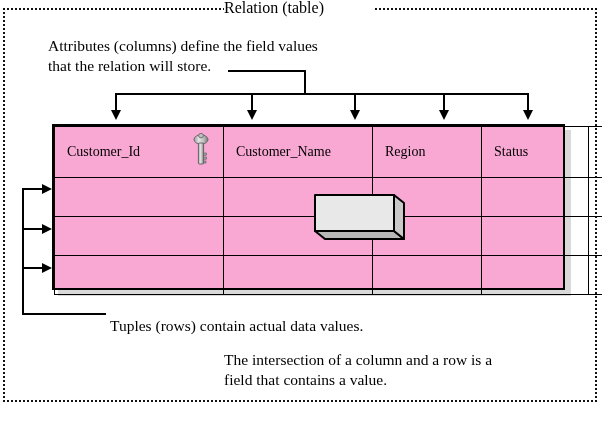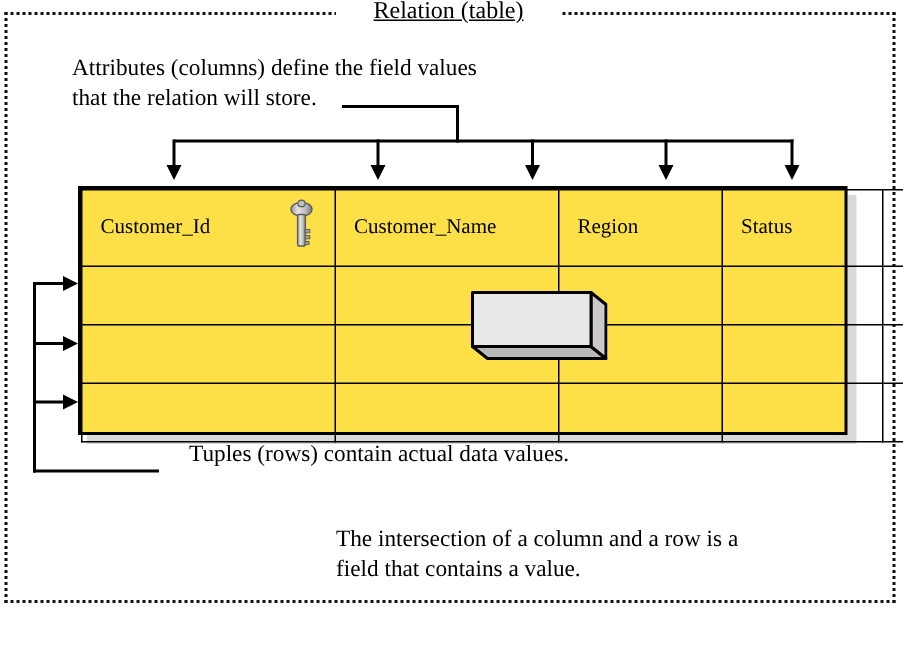--- a/index.html
+++ b/index.html
@@ -36,36 +36,35 @@
     top: 0px;
     width: 150px;
     height: 18px;
     background: #ffffff;
   }
   .frame-title {
     position: absolute;
     left: 224px;
     top: -1px;
     width: 150px;
-    text-align: center;
+    text-align: left;
     font-size: 16px;
     line-height: 18px;
     white-space: nowrap;
-    text-decoration: underline;
   }
 
   
   .para {
     position: absolute;
     font-size: 15.5px;
     line-height: 20px;
     white-space: pre-line;
   }
   .para-attributes { left: 30px; top: 36px; width: 330px; margin-left: 18px; }
-  .para-tuples     { left: 110px; top: 293px; width: 330px; white-space: nowrap; margin-left: 16px; }
+  .para-tuples     { left: 110px; top: 316px; width: 330px; white-space: nowrap; }
   .para-field      { left: 224px; top: 350px; width: 340px; }
 
   
   .ln {
     position: absolute;
     background: #000000;
   }
   .hline { height: 2px; }
   .vline { width: 2px; }
 
@@ -95,21 +94,21 @@
     width: 513px;
     height: 166px;
     background: #d9d9d9;
   }
   .rel-table {
     position: absolute;
     left: 52px;
     top: 124px;
     width: 513px;
     height: 166px;
-    background: #fde047;
+    background: #f9a8d4;
     border: 2px solid #000000;
     box-sizing: border-box;
     border-collapse: collapse;
   }
   .rel-table table {
     width: 100%;
     height: 100%;
     border-collapse: collapse;
     table-layout: fixed;
   }

